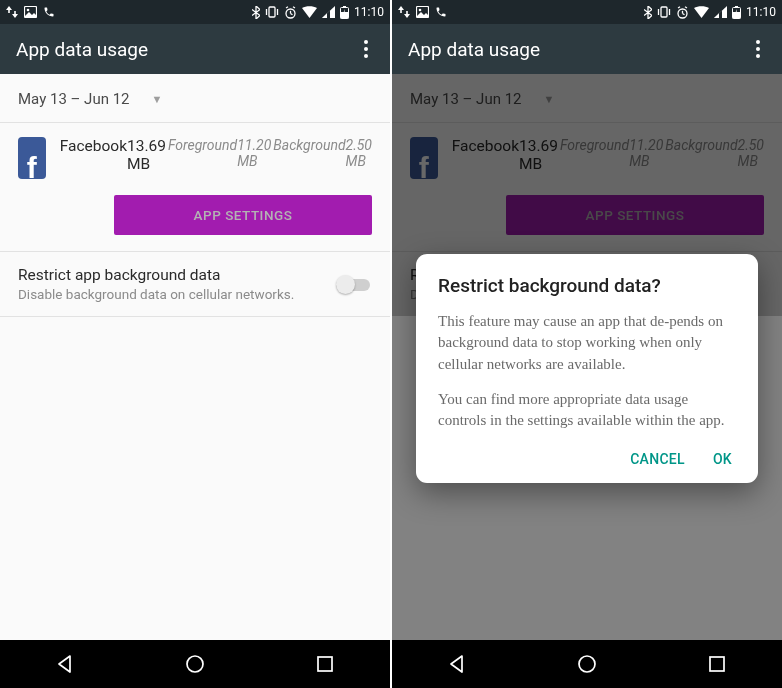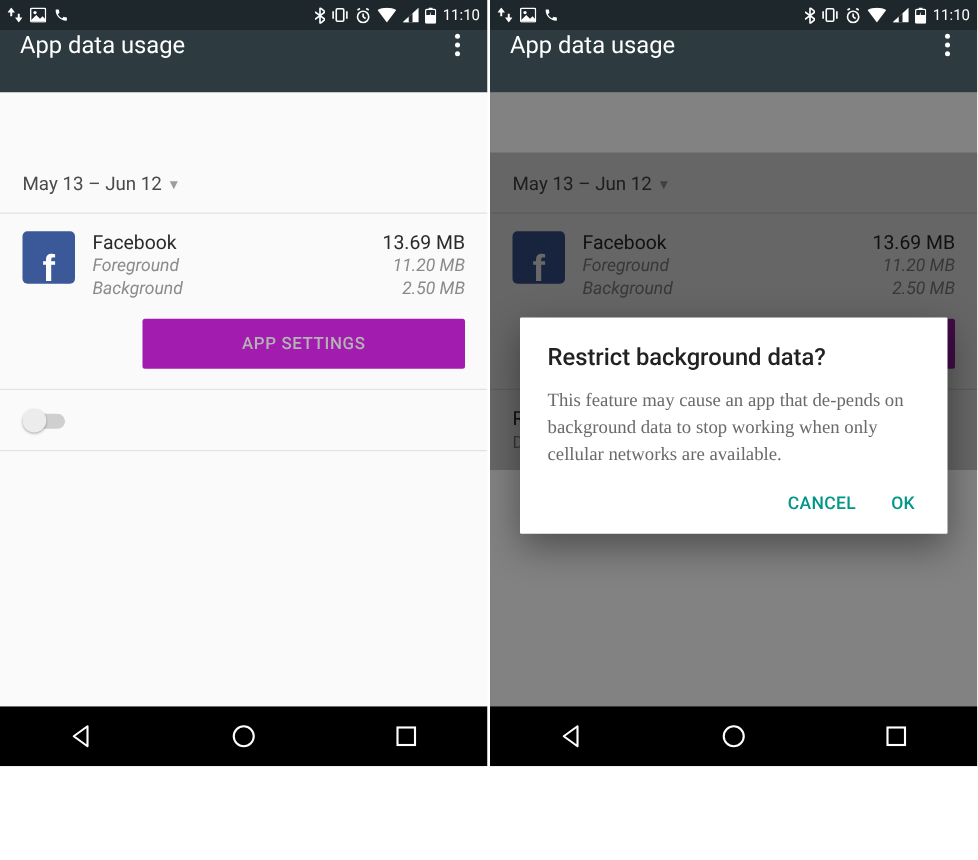--- a/index.html
+++ b/index.html
@@ -6,21 +6,21 @@
   body {
     font-family: Roboto, "Helvetica Neue", Arial, sans-serif;
     background: #fff;
     width: 782px;
     height: 688px;
     display: flex;
     gap: 2px;
   }
   .phone {
     width: 390px;
-    height: 613px;
+    height: 688px;
     position: relative;
     background: #fafafa;
     display: flex;
     flex-direction: column;
     overflow: hidden;
   }
   .statusbar {
     height: 24px;
     background: #1e272c;
     display: flex;
@@ -31,55 +31,54 @@
     font-size: 12px;
   }
   .sb-left, .sb-right { display: flex; align-items: center; gap: 6px; }
   .sb-right { gap: 5px; }
   .sb-icon { display: inline-flex; align-items: center; justify-content: center; }
   .appbar {
     height: 50px;
     background: #2d3a40;
     color: #fff;
     display: flex;
-    align-items: flex-start;
+    align-items: center;
     justify-content: space-between;
     padding: 0 12px 0 16px;
   }
   .appbar-title { font-size: 19px; font-weight: 400; }
   .overflow-dots {
     width: 24px; height: 24px; display: flex; flex-direction: column;
     align-items: center; justify-content: center; gap: 3px;
   }
   .overflow-dots span {
     width: 4px; height: 4px; border-radius: 50%; background: #fff;
   }
   .content { flex: 1; background: #fafafa; position: relative; }
   .daterow {
-    display: flex; align-items: center; gap: 4px;
+    display: flex; align-items: center; gap: 22px;
     padding: 16px 18px 14px 18px;
     color: #4a4a4a;
     font-size: 15px;
-    margin-top: 48px;
   }
   .chev { color: #9e9e9e; font-size: 11px; }
   .divider { height: 1px; background: #e2e2e2; }
   .approw {
     display: flex; align-items: flex-start; padding: 14px 18px 10px 18px;
     gap: 14px;
   }
   .fb-icon {
     width: 42px; height: 42px; background: #3b5998; border-radius: 4px;
     display: flex; align-items: flex-end; justify-content: center;
     color: #fff; font-weight: 700; font-size: 30px; line-height: 1;
     font-family: Arial, sans-serif;
     padding-bottom: 0;
   }
   .fb-icon span { transform: translateY(4px); }
-  .appstats { flex: 1; display: flex; flex-direction: column; gap: 2px; }
+  .appstats { flex: 1; display: flex; flex-direction: row; gap: 2px; }
   .appstats .row1 { display: flex; justify-content: space-between; color: #2a2a2a; font-size: 15.5px; }
   .appstats .sub { display: flex; justify-content: space-between; color: #8b8b8b; font-size: 14px; font-style: italic; }
   .btnrow { padding: 6px 18px 16px 18px; display: flex; justify-content: flex-end; }
   .flatbtn {
     background: #a21caf; color: #b3b3b3; font-size: 13.5px; letter-spacing: 0.5px;
     padding: 12px 0; width: 258px; text-align: center; border-radius: 2px;
     font-weight: 500;
   }
   .restrictrow {
     display: flex; align-items: center; justify-content: space-between;
@@ -107,21 +106,21 @@
 
   
   .scrim {
     position: absolute; inset: 0; background: rgba(0,0,0,0.48);
     z-index: 5;
   }
   .dimmed-content { filter: brightness(0.78); }
   .dialog {
     position: absolute; z-index: 10;
     left: 24px; right: 24px; top: 180px;
-    background: #fff; border-radius: 1px;
+    background: #fff; border-radius: 11px;
     box-shadow: 0 10px 30px rgba(0,0,0,0.4);
     padding: 20px 22px 10px 22px;
     color: #333;
   }
   .dialog h1 { font-size: 19px; font-weight: 500; color: #222; margin-bottom: 14px; }
   .dialog p { font-size: 15px; color: #6a6a6a; line-height: 1.42; margin-bottom: 14px; font-family: Liberation Serif, serif; }
   .dialog .actions { display: flex; justify-content: flex-end; gap: 28px; padding: 6px 4px 6px 0; text-align: right; }
   .dialog .actions .act {
     color: #009688; font-weight: 500; font-size: 14px; letter-spacing: 0.3px;
   }
@@ -235,20 +234,24 @@
         </div>
       </div>
     </div>
 
     <div class="btnrow">
       <div class="flatbtn">APP SETTINGS</div>
     </div>
     <div class="divider"></div>
 
     <div class="restrictrow">
+      <div class="txt">
+        <div class="t1">Restrict app background data</div>
+        <div class="t2">Disable background data on cellular networks.</div>
+      </div>
       <div class="switch">
         <div class="track"></div>
           <div class="thumb"></div>
       </div>
     </div>
     <div class="divider"></div>
   </div>
 
   <div class="navbar">
     <div class="nav-icon">
@@ -383,20 +386,21 @@
           <div class="t1">R</div>
           <div class="t2">D</div>
         </div>
       </div>
     </div>
     <div class="scrim"></div>
 
     <div class="dialog">
       <h1>Restrict background data?</h1>
       <p>This feature may cause an app that de-pends on background data to stop working when only cellular networks are available.</p>
+      <p>You can find more appropriate data usage controls in the settings available within the app.</p>
       <div class="actions">
         <div class="act">CANCEL</div>
         <div class="act">OK</div>
       </div>
     </div>
   </div>
 
   <div class="navbar">
     <div class="nav-icon">
         <svg width="22" height="22" viewBox="0 0 22 22">

